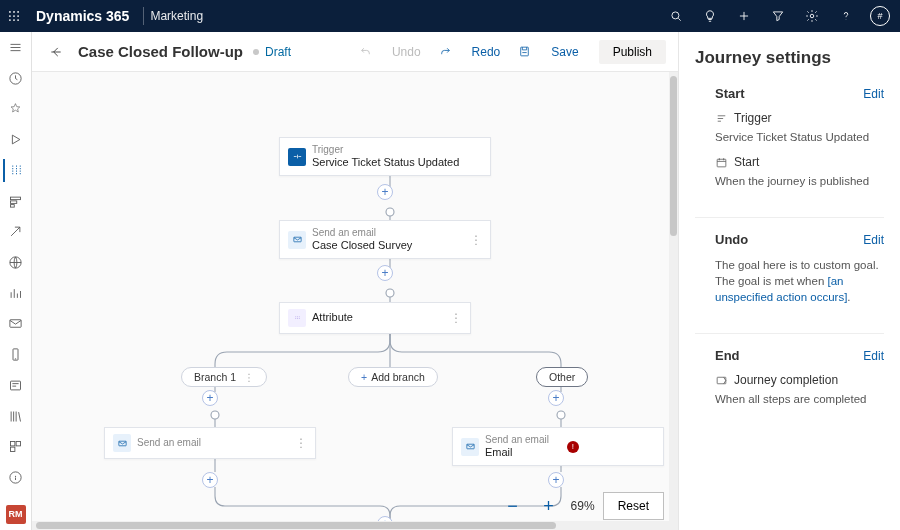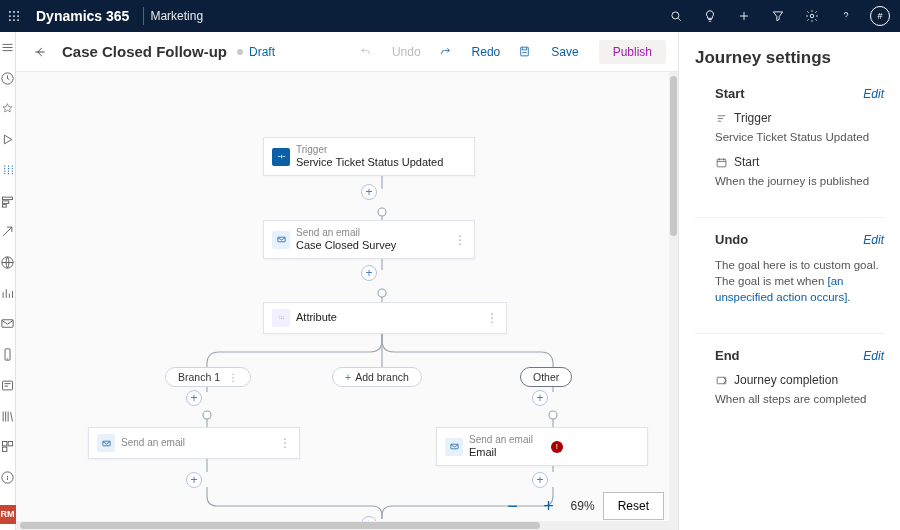--- a/index.html
+++ b/index.html
@@ -11,40 +11,40 @@
 .divider { width: 1px; height: 18px; background: rgba(255,255,255,.3); margin: 0 6px; }
 .module { font-size: 12px; opacity: .9; }
 .topbar-spacer { flex: 1; }
 .top-icons { display: flex; gap: 6px; padding-right: 6px; }
 .tbtn { width: 28px; height: 28px; display: flex; align-items: center; justify-content: center; cursor: pointer; position: relative; }
 .tbtn svg { width: 14px; height: 14px; stroke: #fff; fill: none; stroke-width: 1.5; }
 .avatar { width: 20px; height: 20px; border-radius: 50%; border: 1px solid #fff; font-size: 9px; display: flex; align-items: center; justify-content: center; }
 
 .workspace { display: flex; height: 498px; }
 
-.leftnav { width: 16px; border-right: 1px solid #e1e1e1; display: flex; flex-direction: column; align-items: center; padding-top: 4px; gap: 8px; }
+.leftnav { width: 32px; border-right: 1px solid #e1e1e1; display: flex; flex-direction: column; align-items: center; padding-top: 4px; gap: 8px; }
 .nav-ic { width: 24px; height: 24px; display: flex; align-items: center; justify-content: center; cursor: pointer; color: #555; }
 .nav-ic.active { color: #0b5fa7; border-left: 2px solid #0b5fa7; margin-left: -2px; padding-left: 2px; }
 .nav-ic svg { width: 15px; height: 15px; stroke: currentColor; fill: none; stroke-width: 1.4; }
 .nav-spacer { flex: 1; }
 .rm-badge { width: 20px; height: 20px; background: #c74634; color: #fff; font-size: 9px; font-weight: 600; display: flex; align-items: center; justify-content: center; margin-bottom: 6px; border-radius: 2px; }
 
 .main { flex: 1; display: flex; flex-direction: column; position: relative; }
 .cmdbar { height: 40px; border-bottom: 1px solid #e8e8e8; display: flex; align-items: center; padding: 0 12px; gap: 10px; }
 .cmdbar .back { width: 24px; height: 24px; display: flex; align-items: center; justify-content: center; cursor: pointer; }
 .cmdbar .back svg { width: 14px; height: 14px; stroke: #333; fill: none; stroke-width: 1.5; }
 .cmdbar .title { font-size: 15px; font-weight: 600; }
 .cmdbar .draft-dot { width: 6px; height: 6px; border-radius: 50%; background: #c8c8c8; }
 .cmdbar .draft { color: #0369a1; font-size: 12px; margin-left: -4px; }
 .cmdbar-spacer { flex: 1; }
 .cmdbtn { display: flex; align-items: center; gap: 20px; font-size: 12px; color: #333; cursor: pointer; padding: 0 4px; }
 .cmdbtn.disabled { color: #bbb; cursor: default; }
 .cmdbtn.blue { color: #0b5fa7; }
 .cmdbtn svg { width: 13px; height: 13px; stroke: currentColor; fill: none; stroke-width: 1.5; }
-.cmdbtn.publish { background: #f3f2f1; color: #a21caf; padding: 5px 14px; border-radius: 2px; margin-left: 6px; }
+.cmdbtn.publish { background: #f3f2f1; color: #000000; padding: 5px 14px; border-radius: 2px; margin-left: 6px; }
 
 .canvas { flex: 1; position: relative; background: #fafafa; overflow: hidden; }
 svg.edges { position: absolute; inset: 0; width: 100%; height: 100%; pointer-events: none; }
 svg.edges path { fill: none; stroke: #9aa4b2; stroke-width: 1.1; }
 svg.edges circle.junc { fill: #fff; stroke: #9aa4b2; stroke-width: 1.1; }
 
 .node { position: absolute; background: #fff; border: 1px solid #e1e4ea; box-shadow: 0 1px 2px rgba(0,0,0,.04); padding: 6px 8px; display: flex; align-items: center; gap: 6px; }
 .node .nicon { width: 18px; height: 18px; display: flex; align-items: center; justify-content: center; border-radius: 2px; flex-shrink: 0; }
 .node .nicon.blue { background: #0b5fa7; }
 .node .nicon.lightblue { background: #e7f1fb; }
@@ -71,21 +71,21 @@
 .vscroll { position: absolute; right: 0; top: 0; width: 9px; height: 100%; background: #f0f0f0; }
 .vscroll .thumb { position: absolute; left: 1px; width: 7px; background: #c7c7c7; border-radius: 4px; }
 .hscroll { position: absolute; left: 0; bottom: 0; right: 0; height: 9px; background: #f0f0f0; }
 .hscroll .thumb { position: absolute; top: 1px; height: 7px; background: #c7c7c7; border-radius: 4px; }
 
 .panel { width: 222px; border-left: 1px solid #e6e6e6; padding: 16px 16px 0; background: #fff; overflow: hidden; font-size: 12px; }
 .panel h2 { font-size: 17px; font-weight: 600; margin-bottom: 18px; }
 .section { margin-bottom: 20px; margin-left: 20px; }
 .section-head { display: flex; justify-content: space-between; align-items: baseline; margin-bottom: 8px; }
 .section-head .stitle { font-size: 13px; font-weight: 600; color: #333; }
-.section-head .edit { font-size: 12px; color: #0b5fa7; cursor: pointer; font-style: italic; }
+.section-head .edit { font-size: 12px; color: #0b5fa7; cursor: pointer; }
 .row { display: flex; align-items: center; gap: 6px; color: #333; padding: 2px 0; }
 .row svg { width: 13px; height: 13px; stroke: #555; fill: none; stroke-width: 1.4; flex-shrink: 0; }
 .subtext { color: #555; font-size: 11.5px; padding: 2px 0 8px 0; line-height: 1.4; }
 .subtext .link { color: #0b5fa7; }
 .hr { border: none; border-top: 1px solid #eee; margin: 0 0 14px 0; }
 
 </style>
 </head>
 <body>
 
@@ -325,21 +325,21 @@
           </div>
         <div class="ntxt">
           <div class="super">Send an email</div>
           <div class="lbl">Case Closed Survey</div>
         </div>
         <div class="nmore">⋮</div>
       </div>
 
       <div class="plus" style="left:345px; top:193px;"></div>
 
-      <div class="node" style="left:247px; top:230px; width:244px;">
+      <div class="node" style="left:247px; top:230px; width:192px;">
         <div class="nicon purple">
             <svg viewBox="0 0 24 24" style="stroke:#7a5fd3">
               <path d="M8 8v8M12 8v8M16 8v8" stroke-dasharray="1 3"></path>
             </svg>
           </div>
         <div class="ntxt">
             <div class="lbl">Attribute</div>
           </div>
         <div class="nmore">⋮</div>
       </div>

